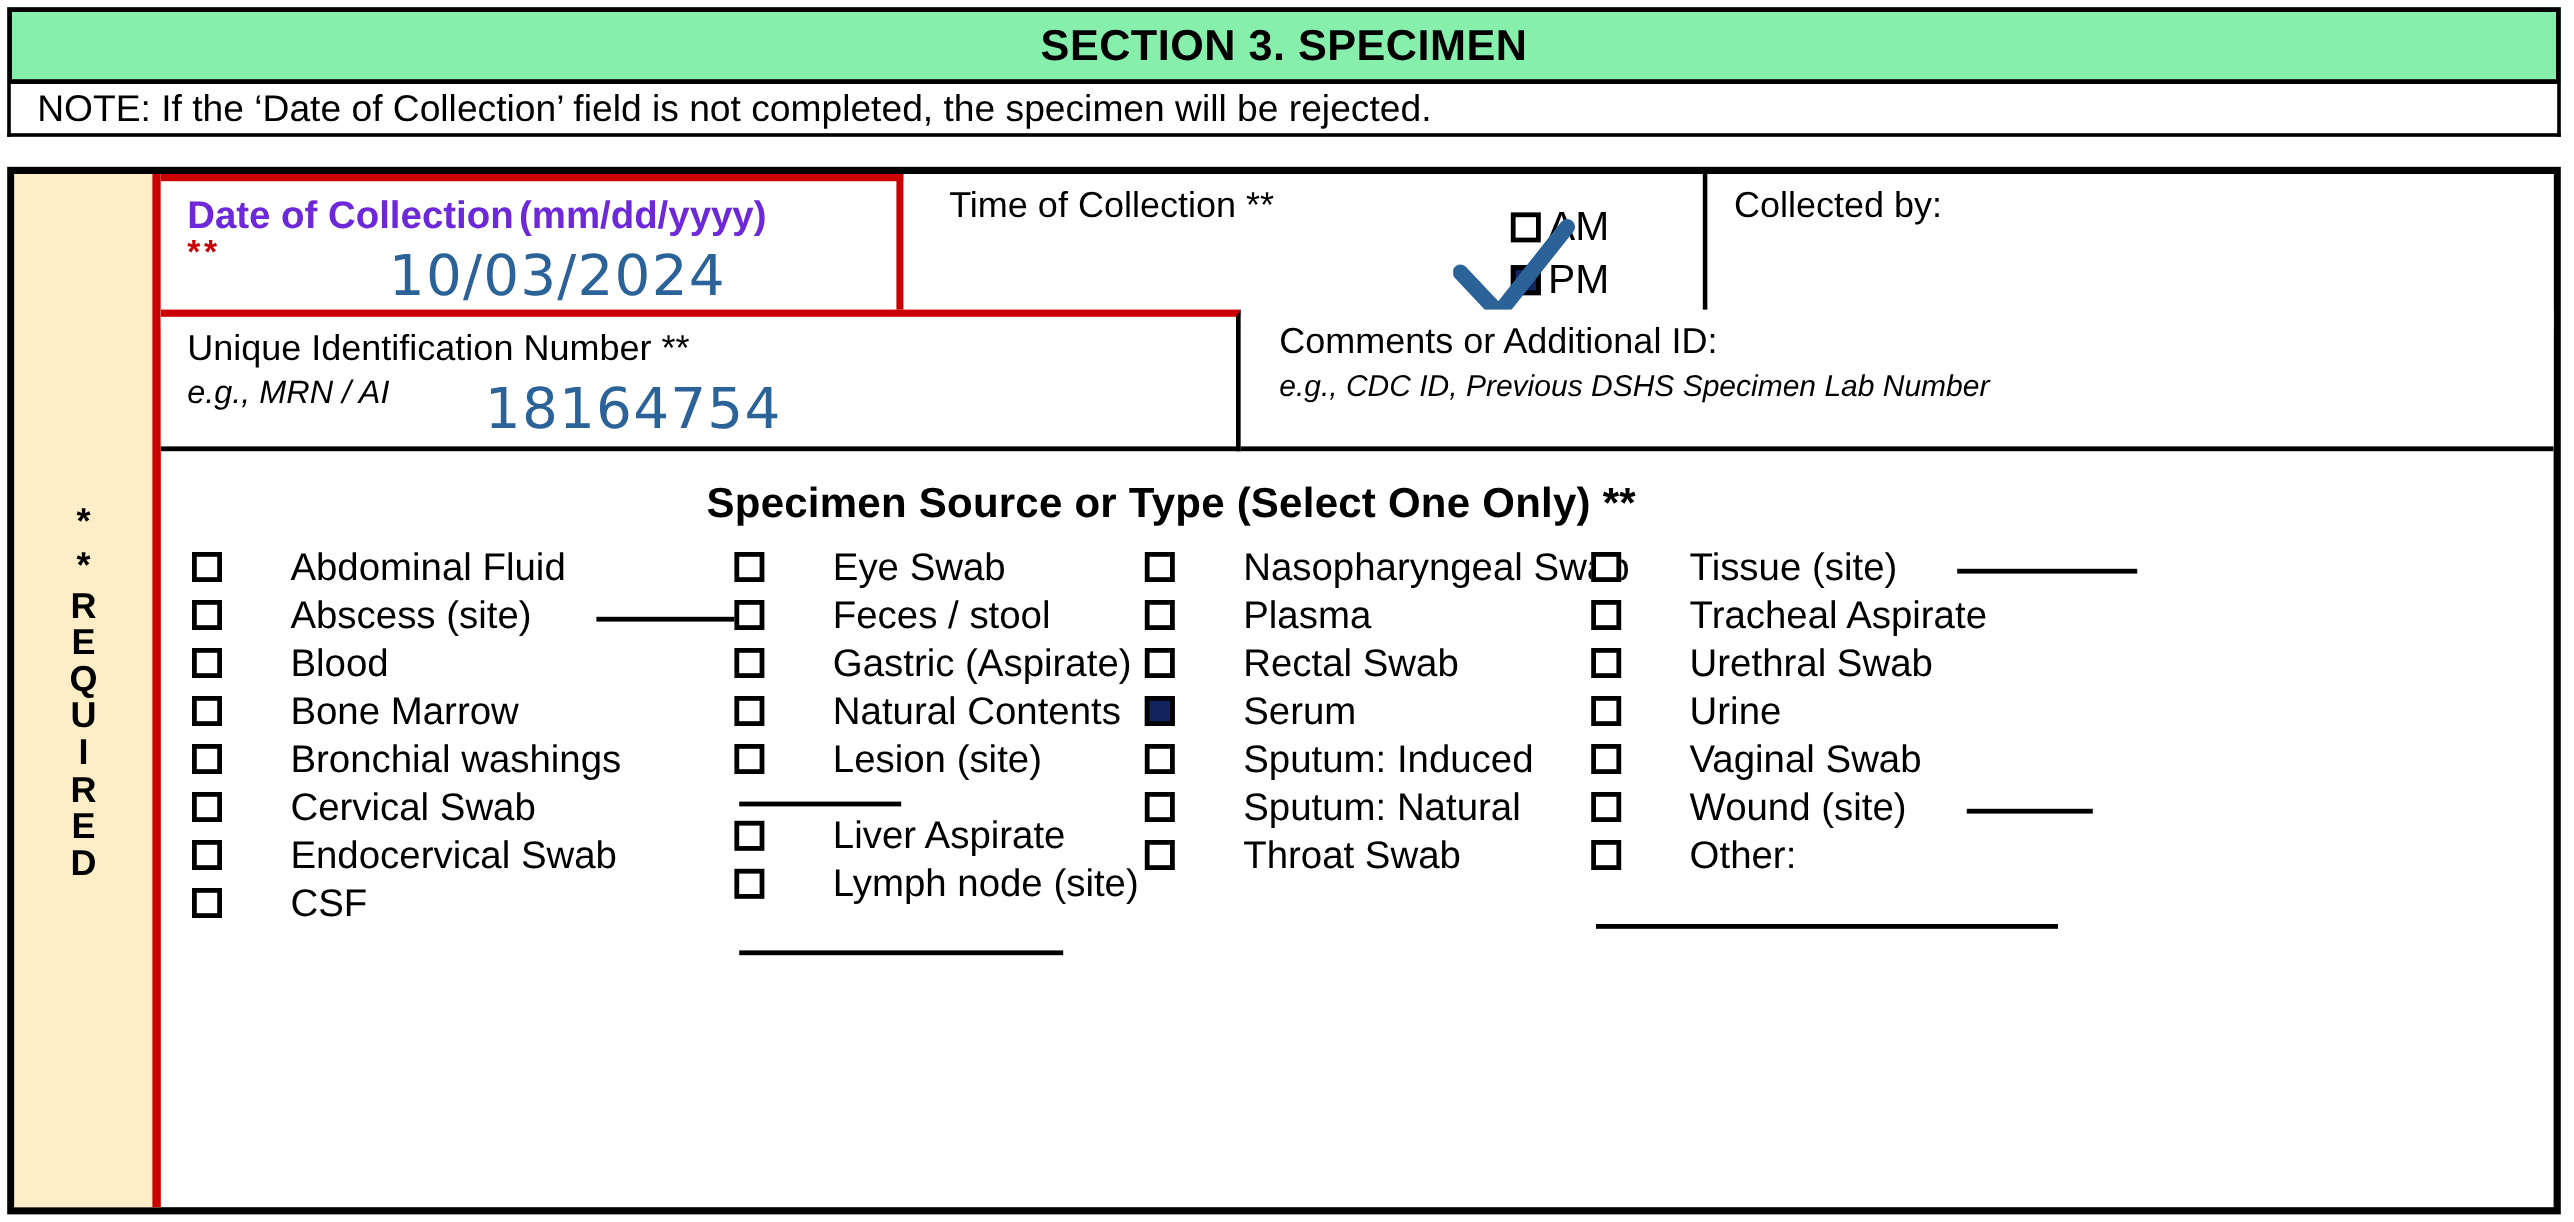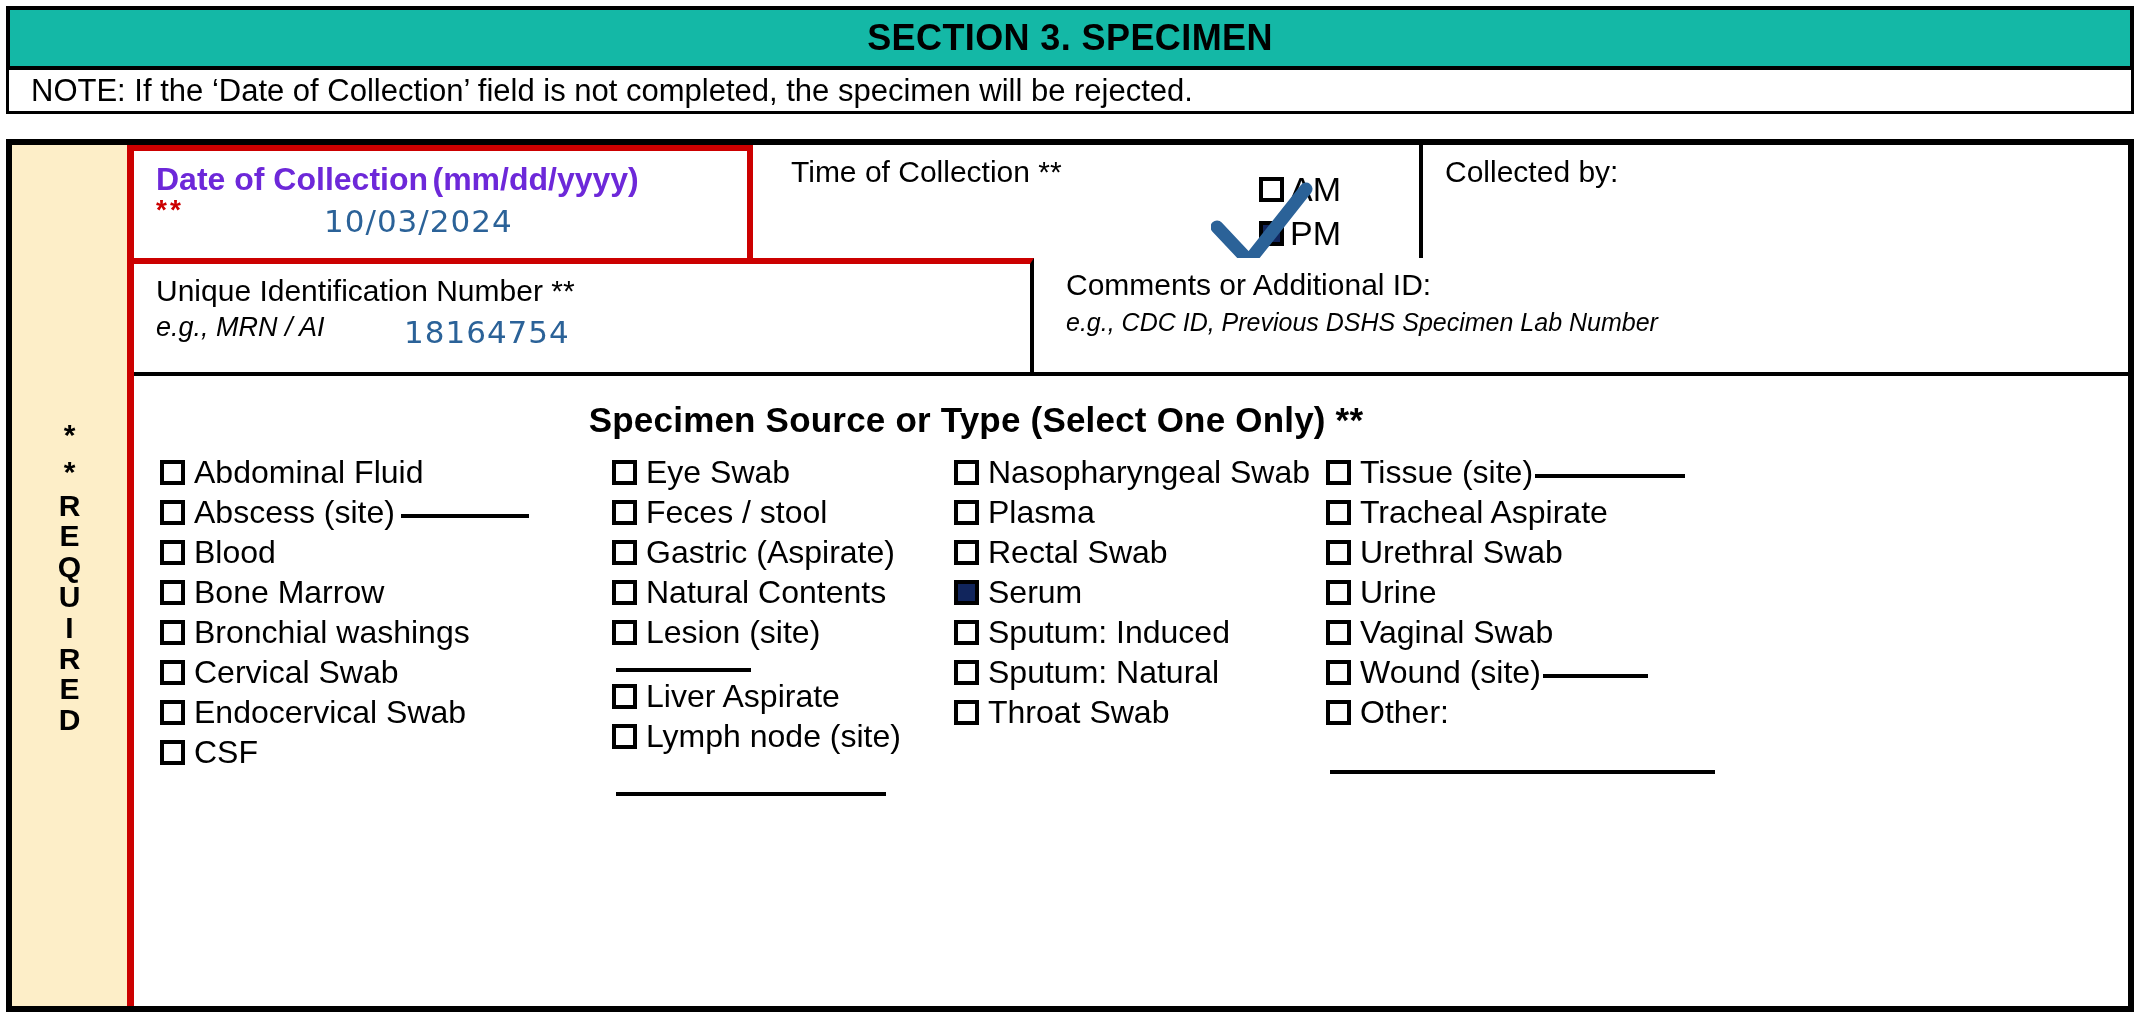--- a/index.html
+++ b/index.html
@@ -7,21 +7,21 @@
     width:2145px;height:1018px;
     font-family:"Liberation Sans",sans-serif;
     color:#000;
     -webkit-font-smoothing:antialiased;
   }
   .page{position:relative;width:2145px;height:1018px;overflow:hidden;}
 
   
   .banner{
     position:absolute;left:6px;top:6px;width:2128px;height:64px;
-    background:#14b8a6;border:4px solid #000;
+    background:#86efac;border:4px solid #000;
     box-sizing:border-box;
     display:flex;align-items:center;justify-content:center;
   }
   .banner-title{font-size:36px;font-weight:bold;letter-spacing:.4px;}
 
   
   .note{
     position:absolute;left:6px;top:70px;width:2128px;height:44px;
     border:3px solid #000;border-top:none;box-sizing:border-box;
     background:#fff;display:flex;align-items:center;
@@ -63,21 +63,21 @@
   .c-collected{left:1289px;right:0;width:auto;}
 
   .lbl{font-size:30px;}
   .lbl-red{color:#6d28d9;font-weight:bold;font-size:32px;}
   .pad{padding:10px 0 0 22px;}
   .ast-red{color:#cc0000;font-weight:bold;font-size:28px;display:block;
            margin-top:-4px;padding-left:22px;letter-spacing:3px;}
 
   .handwriting{
     font-family:"DejaVu Sans",sans-serif;
-    color:#2b6298;font-size:31px;letter-spacing:1px;
+    color:#2b6298;font-size:47px;letter-spacing:1px;
   }
   .hw-date{position:absolute;left:190px;top:52px;}
   .hw-uid{position:absolute;left:270px;top:50px;}
 
   
   .ampm{position:absolute;right:78px;top:22px;}
   .ampm-row{display:flex;align-items:center;height:44px;}
   .cb{
     width:25px;height:25px;border:4px solid #000;box-sizing:border-box;
     background:#fff;flex:none;
@@ -109,21 +109,21 @@
     text-align:center;font-size:35px;font-weight:bold;
     padding-top:8px;padding-right:310px;letter-spacing:.2px;
   }
   .cols{position:absolute;left:0;top:62px;right:0;bottom:0;}
   .col{position:absolute;top:0;}
   .col-1{left:26px;}
   .col-2{left:478px;}
   .col-3{left:820px;}
   .col-4{left:1192px;}
 
-  .item{display:flex;align-items:flex-start;height:40px;}
+  .item{display:flex;align-items:flex-start;height:40px;gap:48px;}
   .item .cb{margin-top:6px;}
   .item-label{font-size:32px;margin-left:9px;white-space:nowrap;line-height:36px;}
   .ul{display:inline-block;border-bottom:4px solid #000;vertical-align:middle;
       margin-left:6px;position:relative;top:-4px;}
   .ul-sm{width:105px;}
   .ul-md{width:128px;}
   .ul-lg{width:150px;}
   .standalone-ul{
     border-bottom:4px solid #000;height:0;margin:14px 0 6px 4px;
   }

